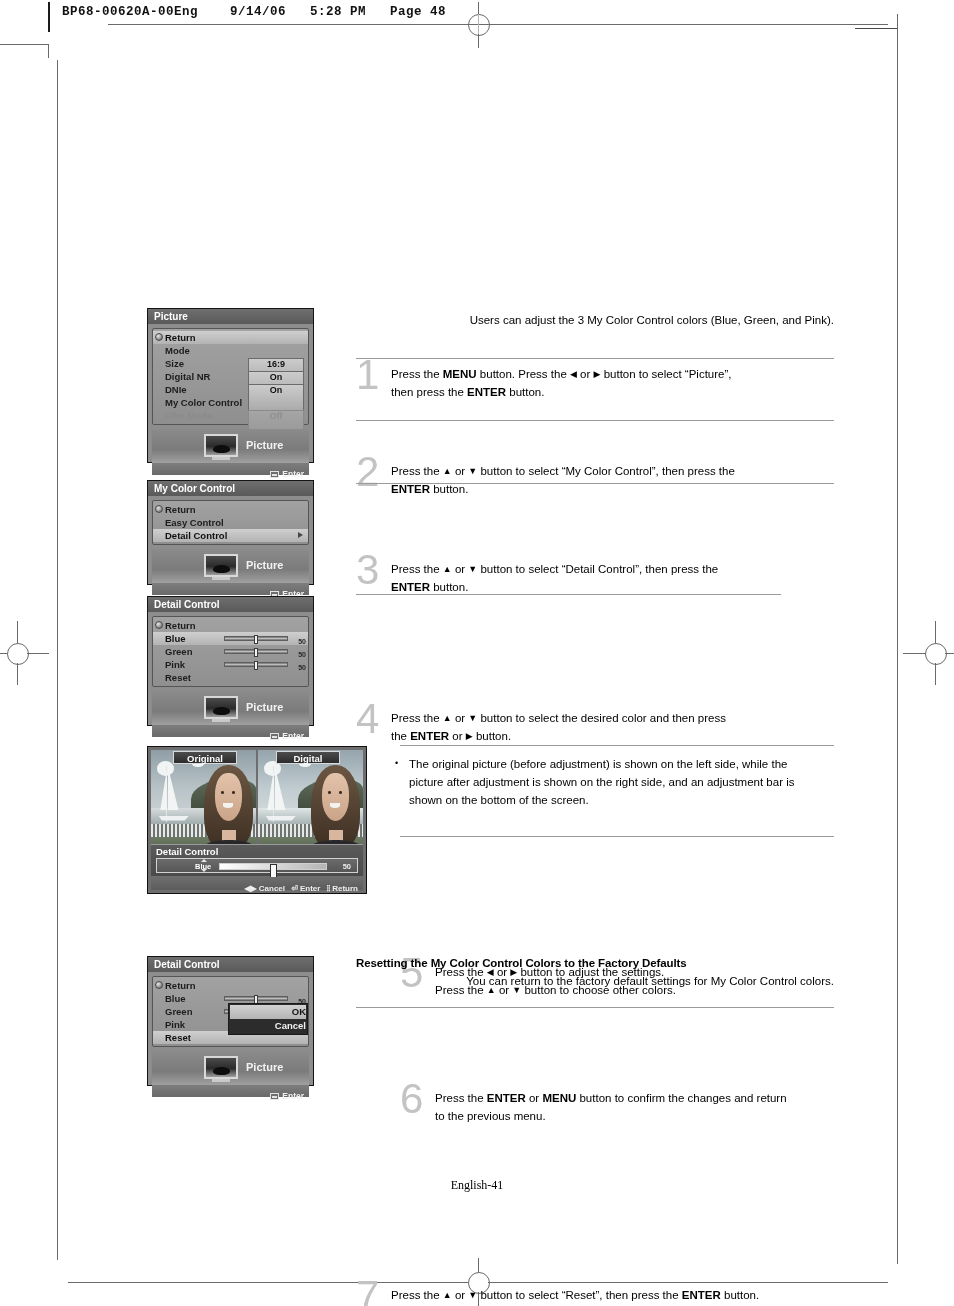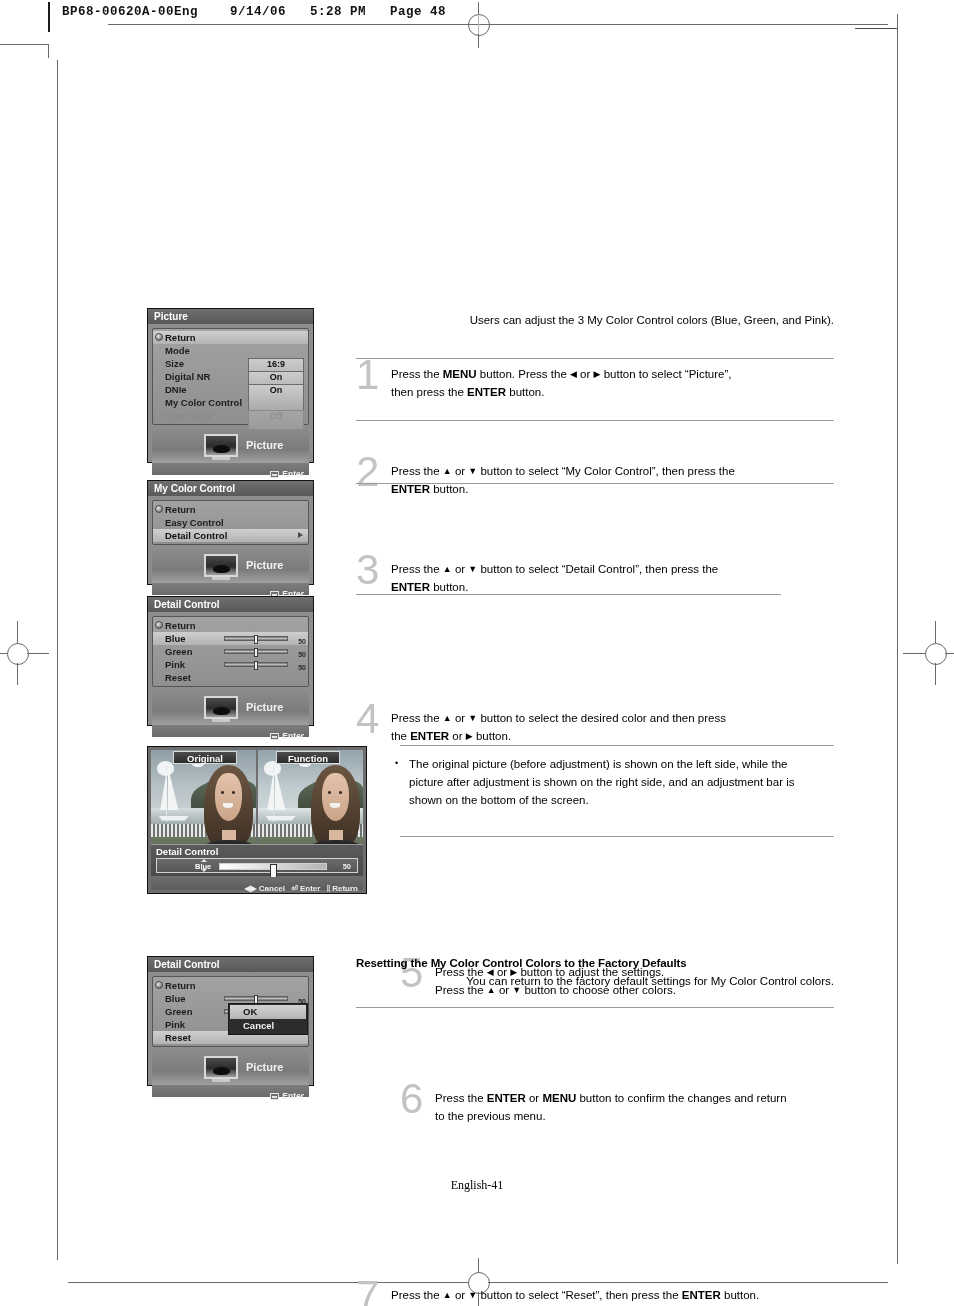--- a/index.html
+++ b/index.html
@@ -55,21 +55,21 @@
   .foot-label{position:absolute;left:94px;top:10px;font-size:11px;font-weight:bold;color:#f2f2f2;}
   .osd-enter{position:relative;height:12px;margin:0 4px 3px 4px;text-align:right;
     background:linear-gradient(180deg,#7d7d7d 0%,#6a6a6a 100%);}
   .osd-enter span{font-size:8.5px;font-weight:bold;color:#f0f0f0;line-height:12px;padding-right:5px;}
   .ent-ic{display:inline-block;width:9px;height:7px;margin-right:3px;vertical-align:middle;
     border:1px solid #e4e4e4;background:#6f6f6f;box-sizing:border-box;position:relative;}
   .ent-ic:after{content:"";position:absolute;left:1px;top:1.5px;width:5px;height:2px;background:#e4e4e4;}
 
   
   .popup{position:absolute;border:1px solid #1a1a1a;background:#2c2c2c;box-sizing:border-box;padding:1px;}
-  .popup .prow{height:14px;line-height:14px;font-size:9.5px;font-weight:bold;color:#f0f0f0;padding-left:13px;}
+  .popup .prow{height:14px;line-height:14px;font-size:9.5px;font-weight:bold;color:#f0f0f0;padding-left:19px;text-align:right;}
   .popup .prow.sel{background:linear-gradient(180deg,#d2d2d2 0%,#b4b4b4 100%);color:#141414;}
 
   
   .screen{position:absolute;border:1px solid #111;background:#6e6e6e;box-sizing:border-box;overflow:hidden;}
   .scene{position:absolute;left:3px;top:3px;right:3px;height:112px;display:flex;gap:2px;}
   .half{position:relative;flex:1;overflow:hidden;background:#7f8c8f;}
   .sky{position:absolute;left:0;right:0;top:0;height:58%;
     background:linear-gradient(180deg,#8f9ea6 0%,#b9c4c8 60%,#c9d1d2 100%);}
   .hill{position:absolute;right:0;top:26%;width:62%;height:30%;
     background:linear-gradient(180deg,#5e6a5a 0%,#3f4a3c 100%);border-radius:60% 30% 0 0;}
@@ -339,21 +339,21 @@
             <div class="eye eyeL"></div>
               <div class="eye eyeR"></div>
             <div class="mouth"></div>
           </div>
           <div class="neck"></div>
           <div class="shoulders"></div>
         </div>
       </div>
     </div>
     <div class="tag" style="left:25px;width:64px;">Original</div>
-    <div class="tag" style="left:128px;width:64px;">Function</div>
+    <div class="tag" style="left:128px;width:64px;">Digital</div>
 
     <div class="dcbar">
       <div class="dctitle">Detail Control</div>
       <div class="dcinner">
         <div class="dcup"></div>
         <div class="dclabel">Blue</div>
         <div class="dcdn"></div>
         <div class="dctrack">
           <div class="dcthumb"></div>
         </div>

